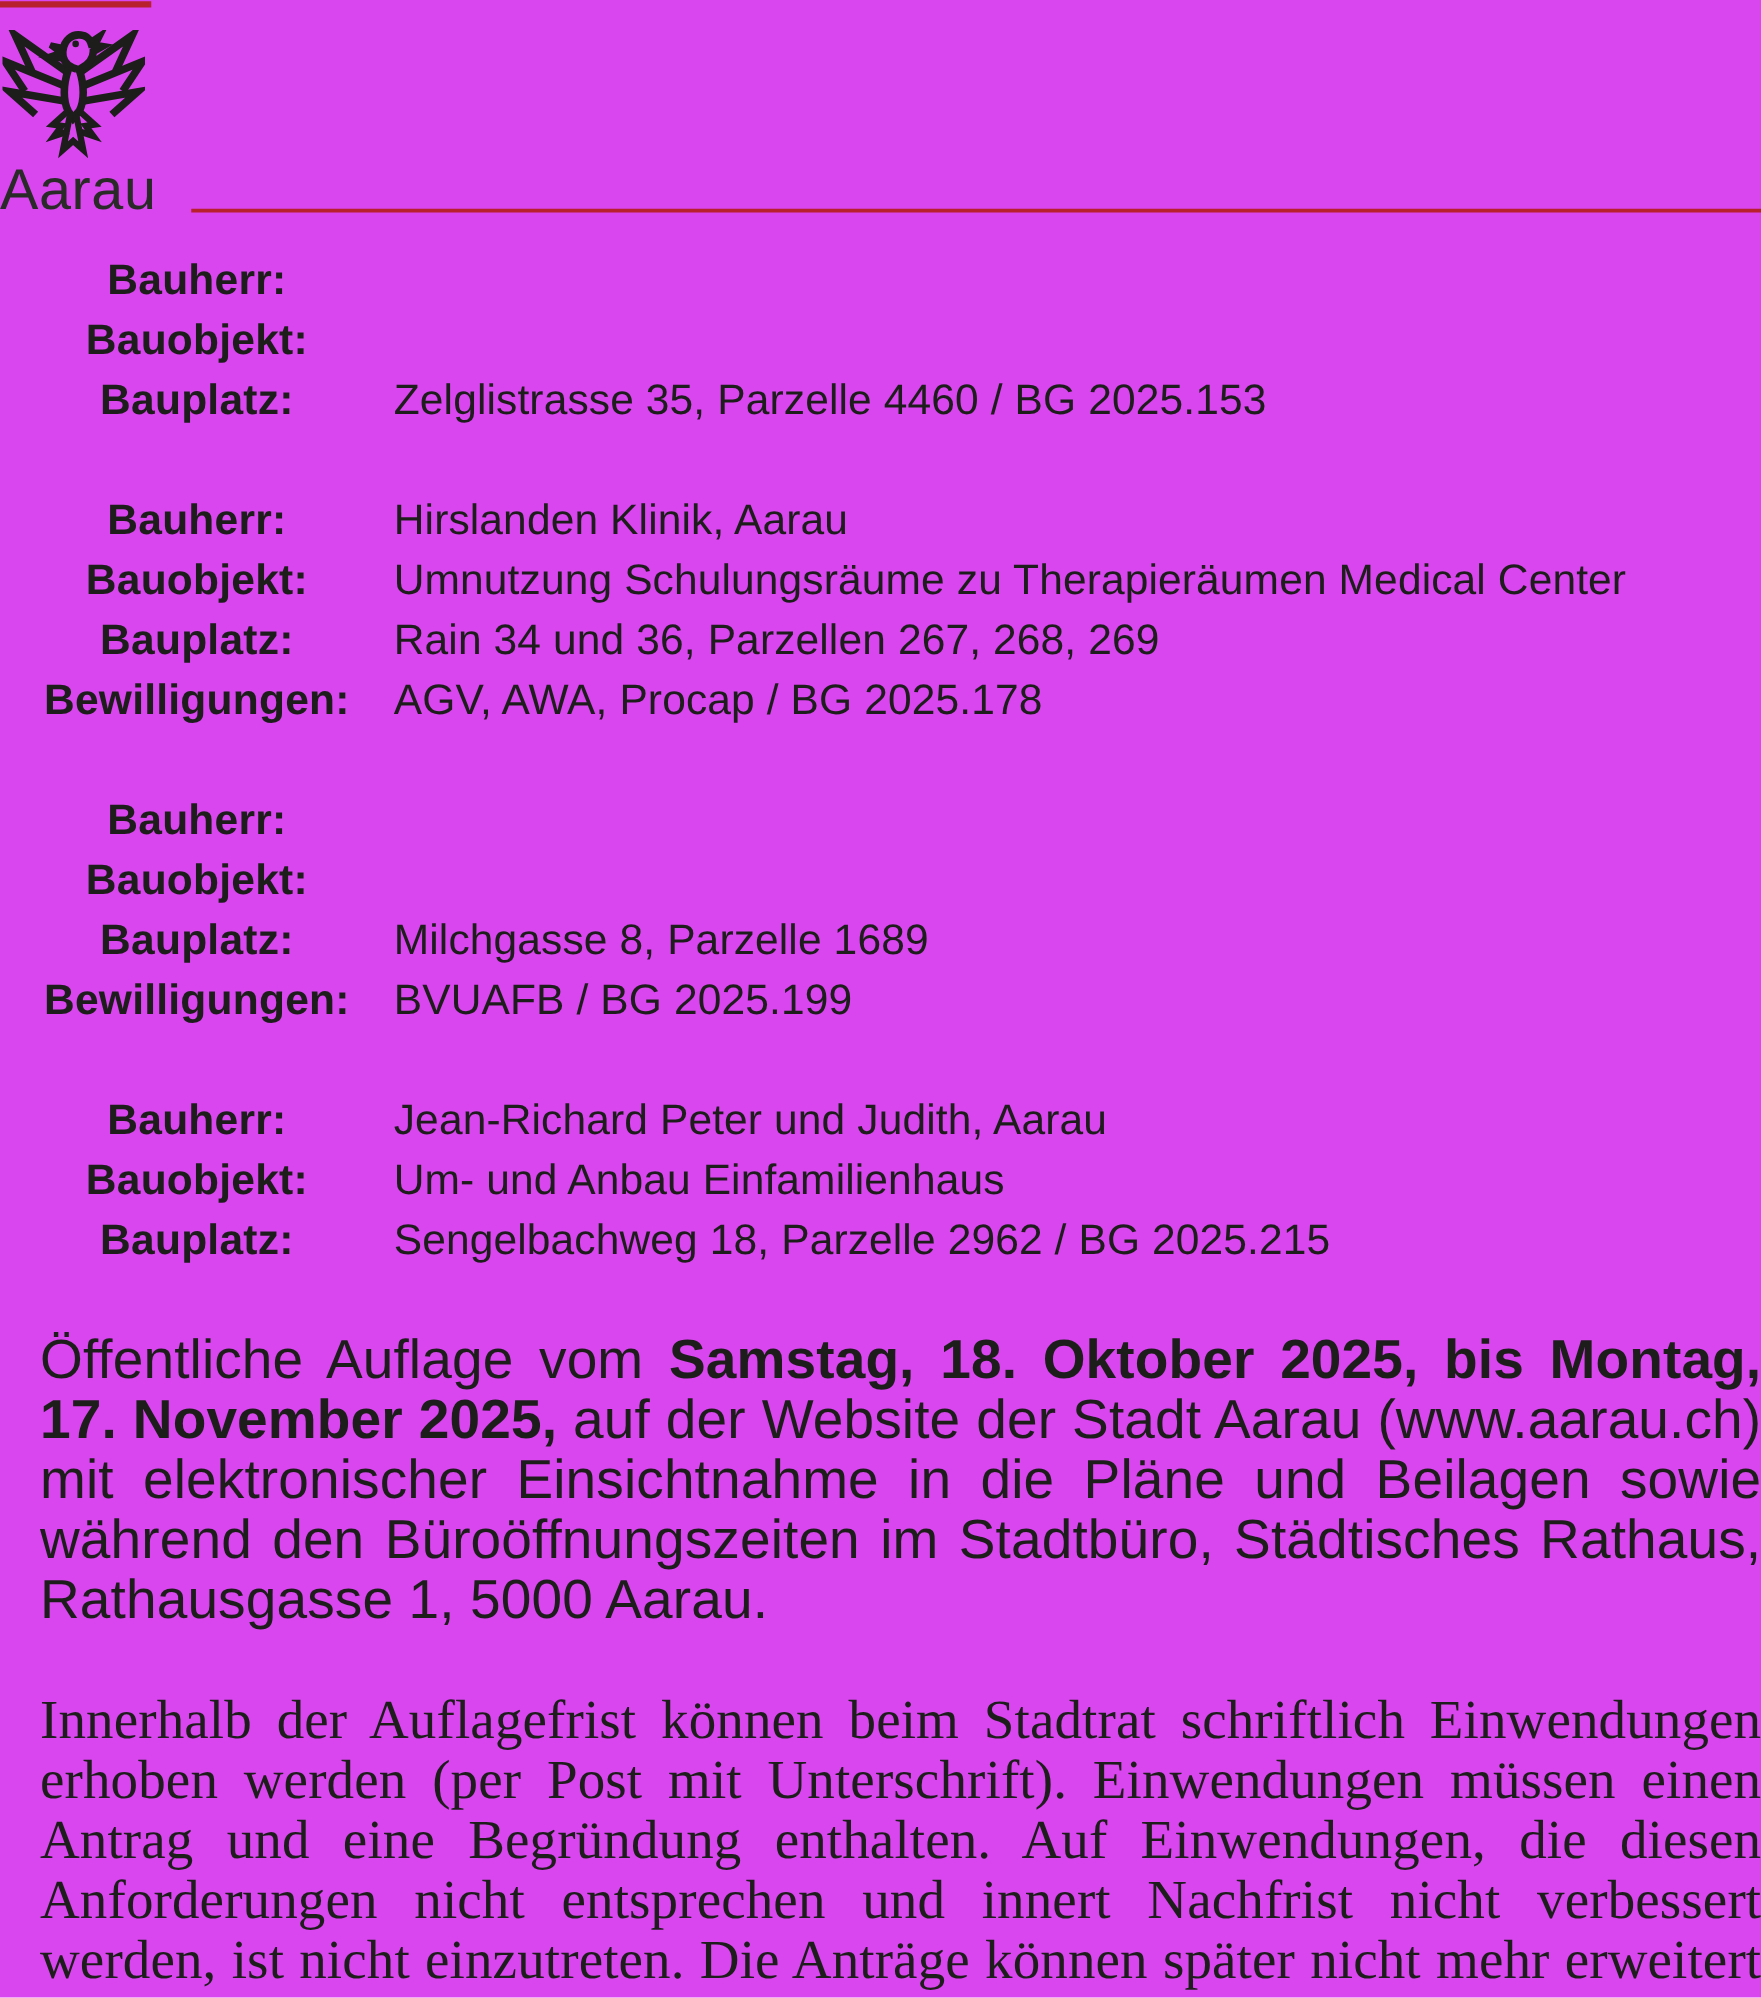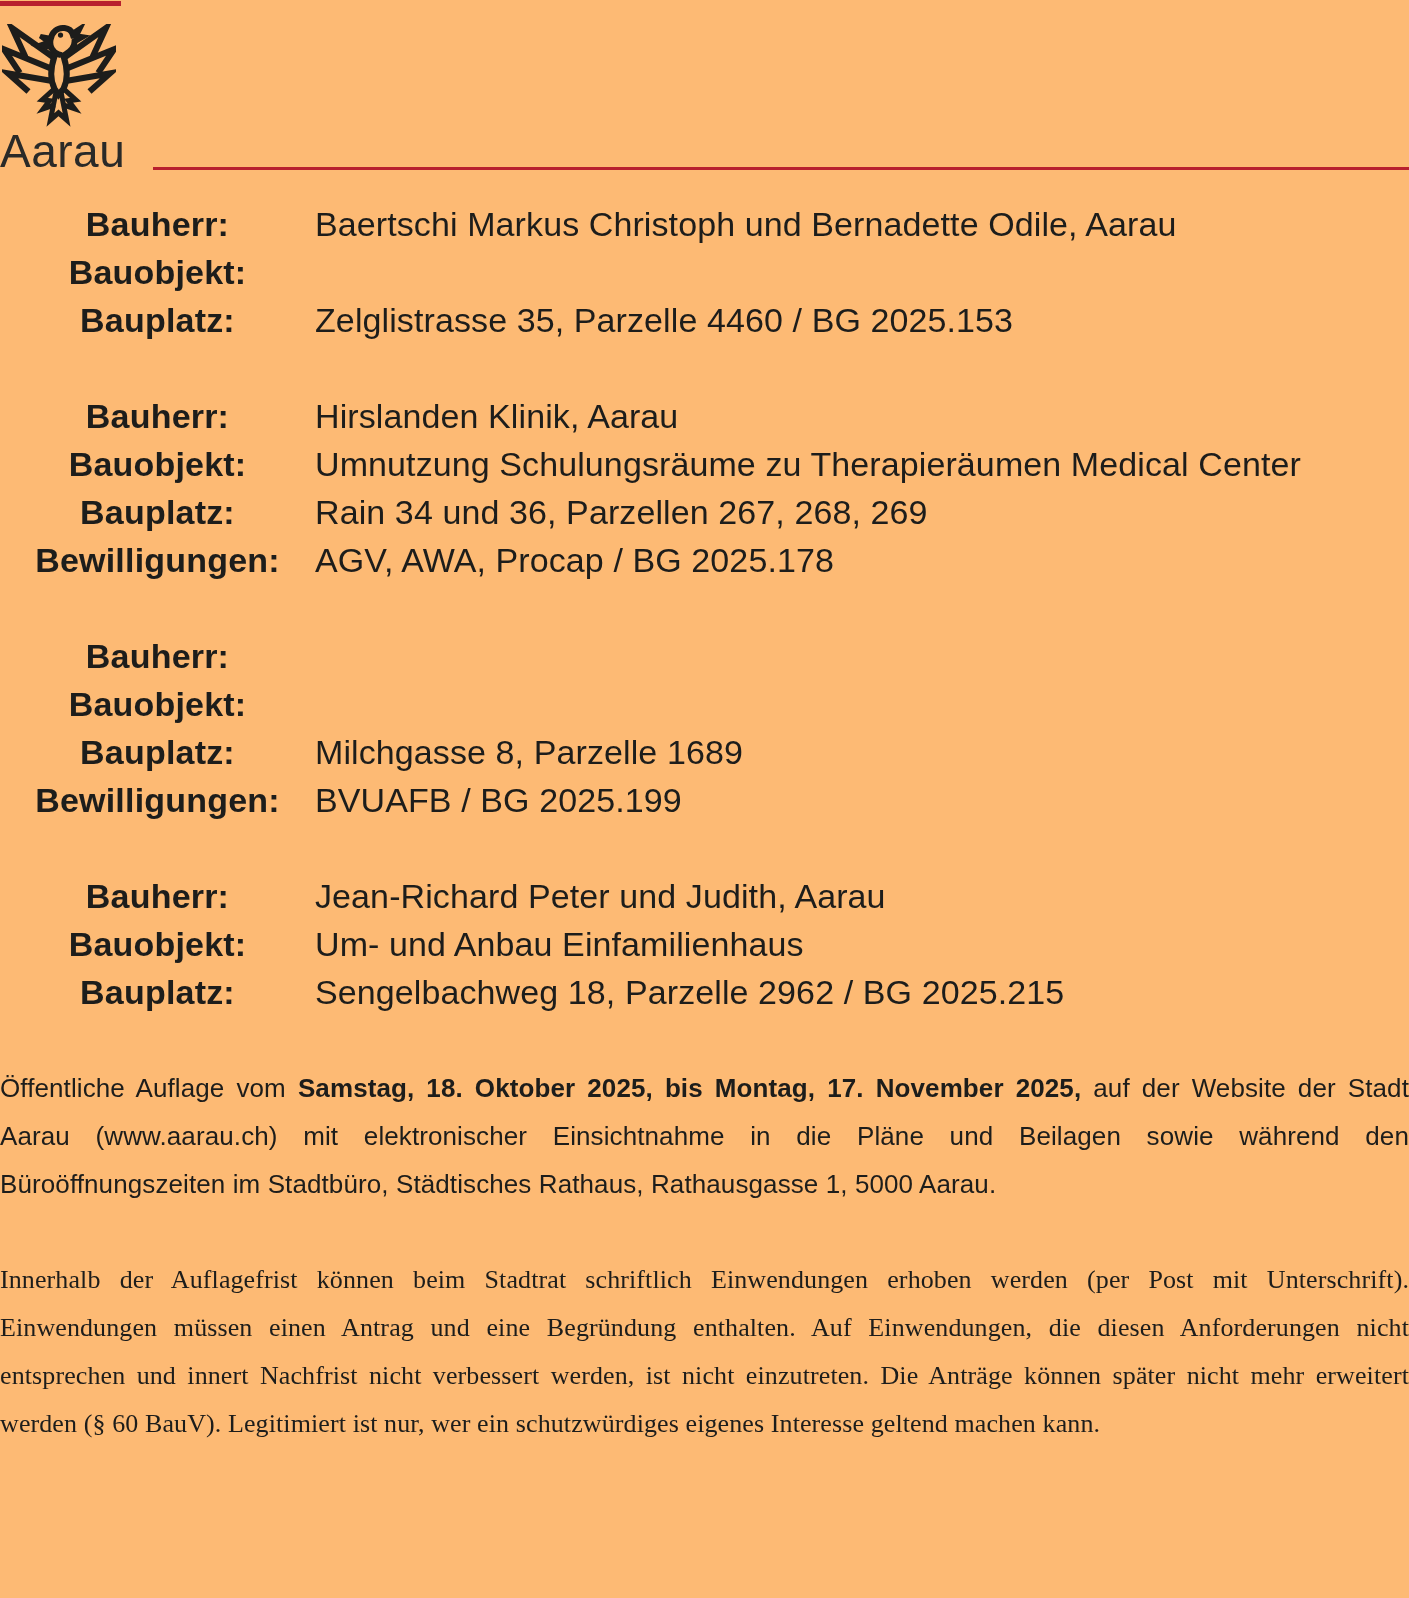--- a/index.html
+++ b/index.html
@@ -6,21 +6,21 @@
   html, body { background: #ffffff; }
   body {
     font-family: "Liberation Sans", sans-serif;
     color: #1d1d1b;
     width: 1409px;
   }
   .page {
     position: relative;
     width: 1409px;
     height: 1598px;
-    background: #fdba74;
+    background: #d946ef;
     overflow: hidden;
   }
 
   
   .brand-topbar {
     position: absolute;
     left: 0; top: 1px;
     width: 121px; height: 5px;
     background: #b8202e;
   }
@@ -61,25 +61,26 @@
   .notice-label {
     width: 315px;
     flex: 0 0 315px;
     font-weight: 700;
     letter-spacing: 0.2px;
     text-align: center;
   }
   .notice-value { flex: 1; letter-spacing: 0.1px; }
 
   .para {
-    font-size: 26px;
+    font-size: 44px;
     line-height: 48px;
     text-align: justify;
     letter-spacing: 0.1px;
     margin-bottom: 48px;
+    padding-left: 32px;
   }
   .para:last-child { margin-bottom: 0; font-family: Liberation Serif, serif; }
   .bold { font-weight: 700; }
 </style>
 </head>
 <body>
 
 <div class="page">
 
   <div class="brand-topbar"></div>
@@ -110,21 +111,20 @@
   </svg>
 
   <div class="wordmark">Aarau</div>
   <div class="brand-rule"></div>
 
   <div class="content">
 
     <div class="notice">
       <div class="notice-row">
         <span class="notice-label">Bauherr:</span>
-        <span class="notice-value">Baertschi Markus Christoph und Bernadette Odile, Aarau</span>
       </div>
       <div class="notice-row">
         <span class="notice-label">Bauobjekt:</span>
       </div>
       <div class="notice-row">
         <span class="notice-label">Bauplatz:</span>
         <span class="notice-value">Zelglistrasse 35, Parzelle 4460 / BG 2025.153</span>
       </div>
     </div>
 

